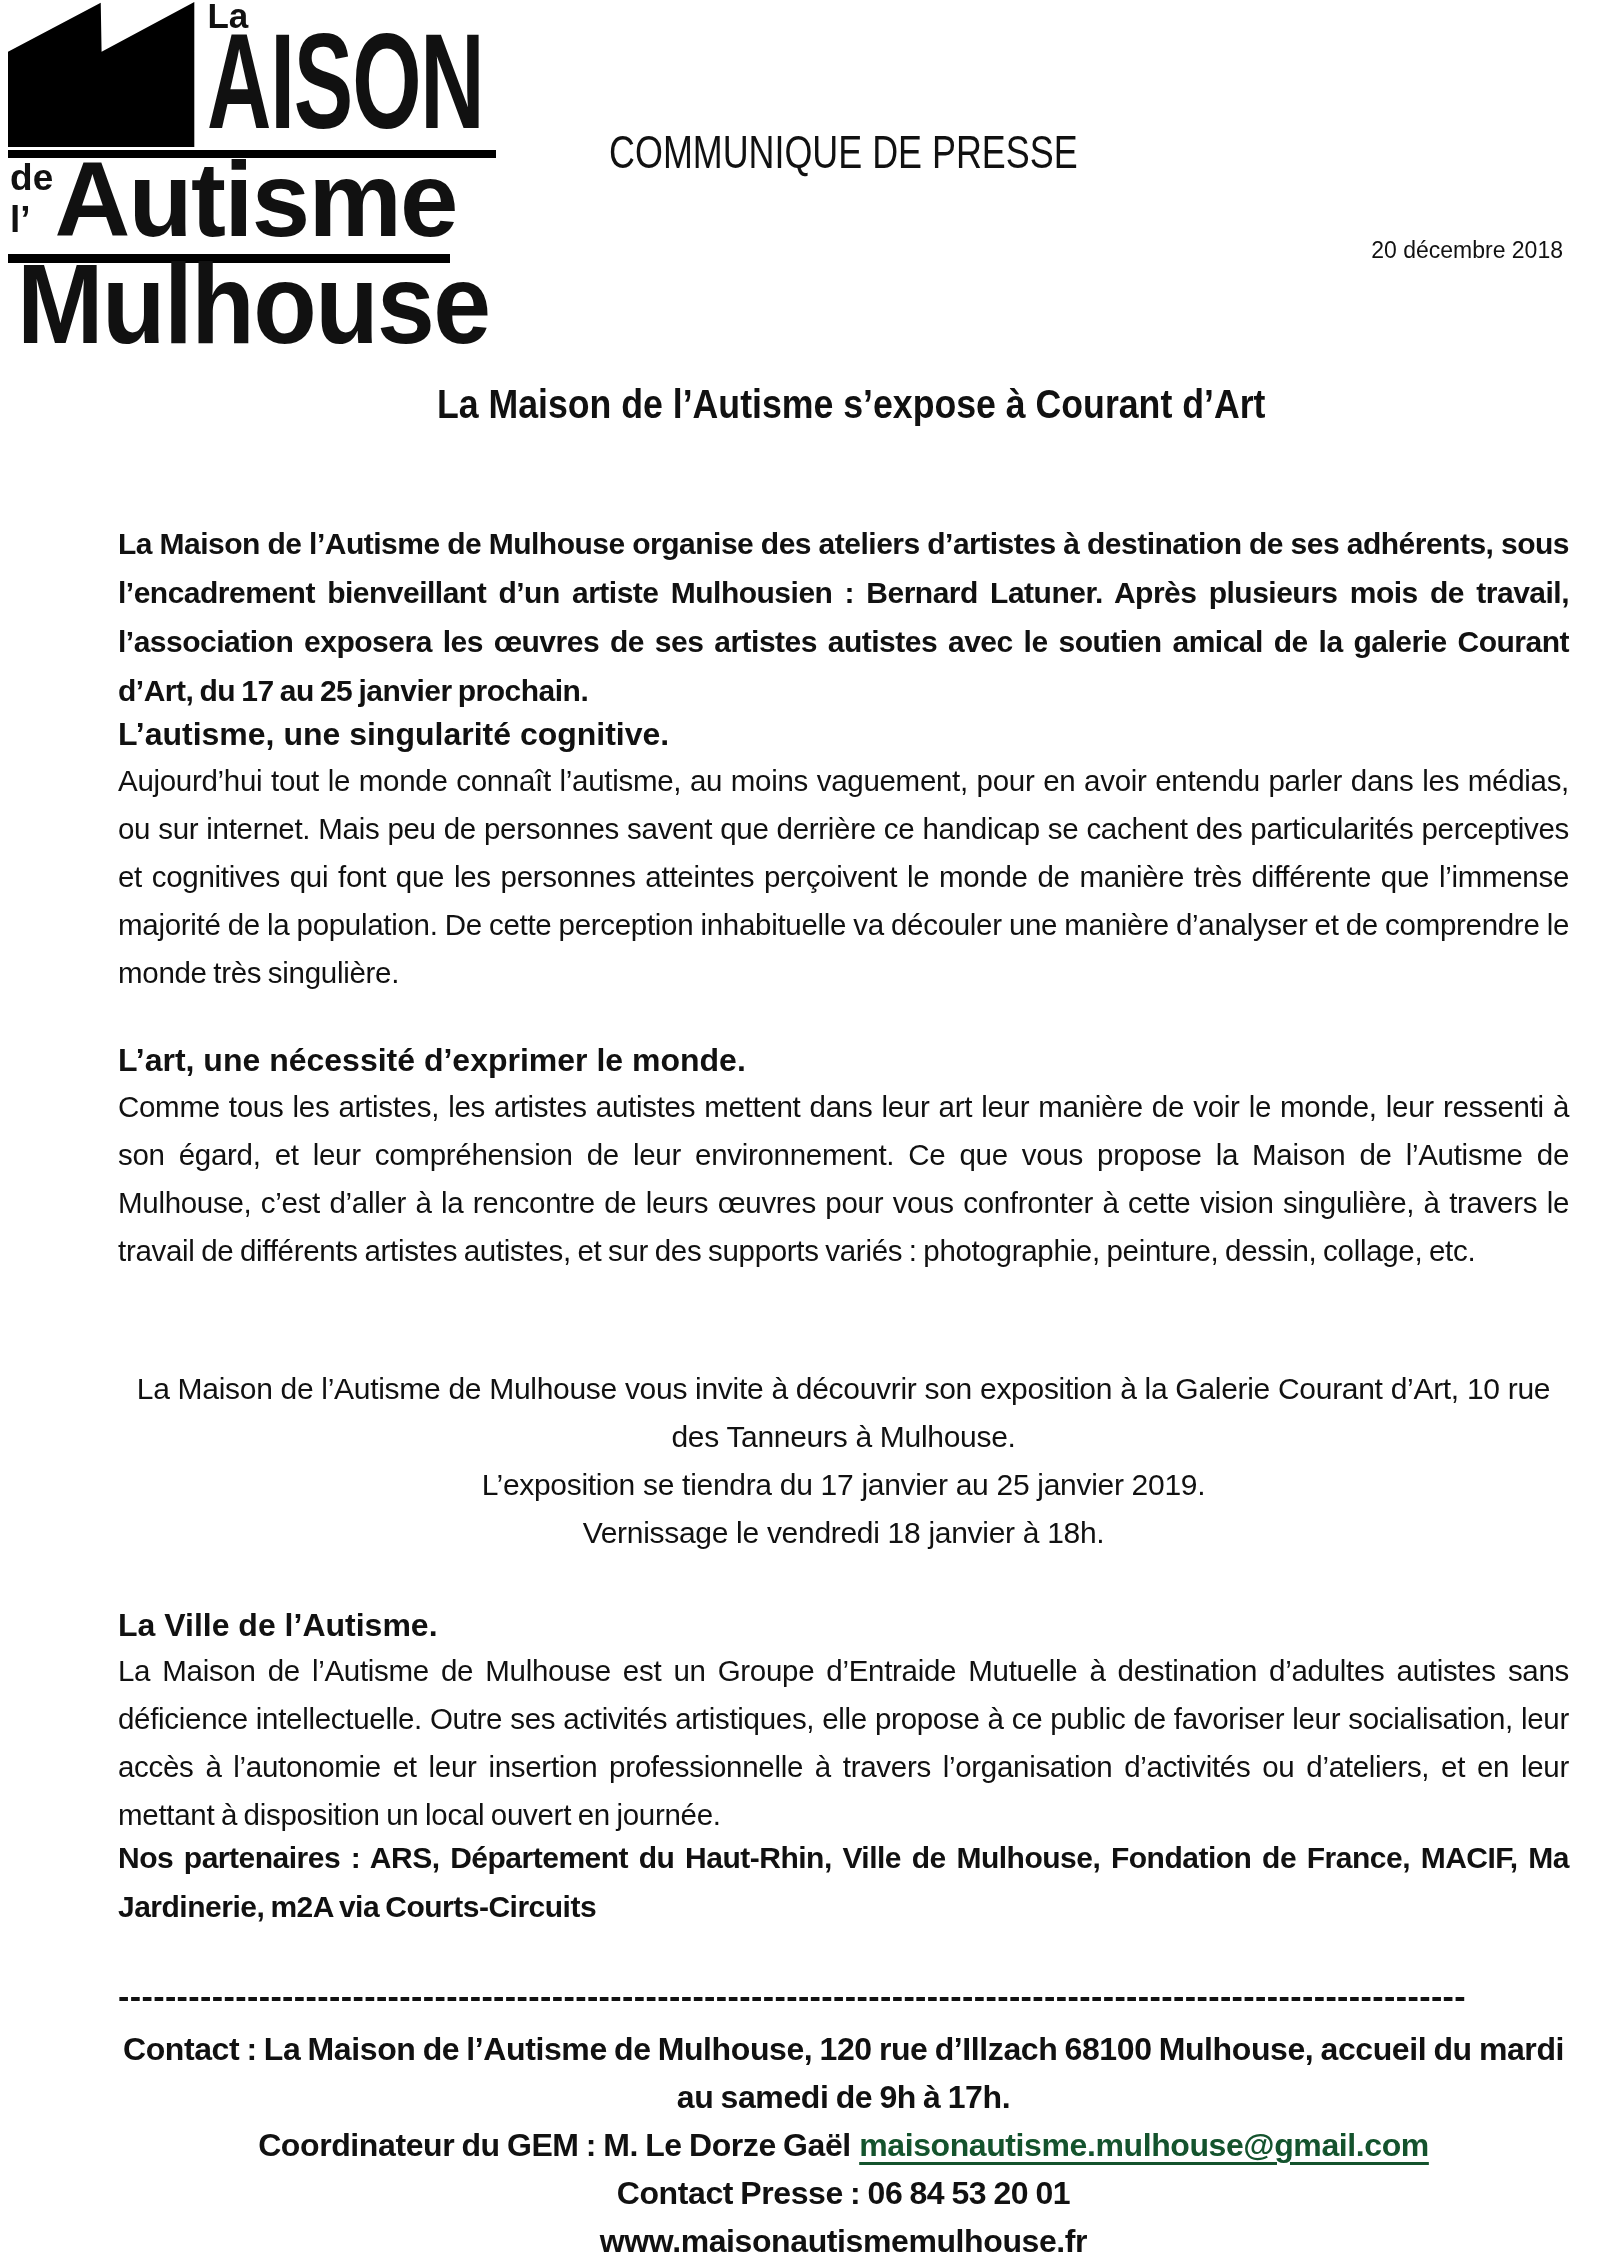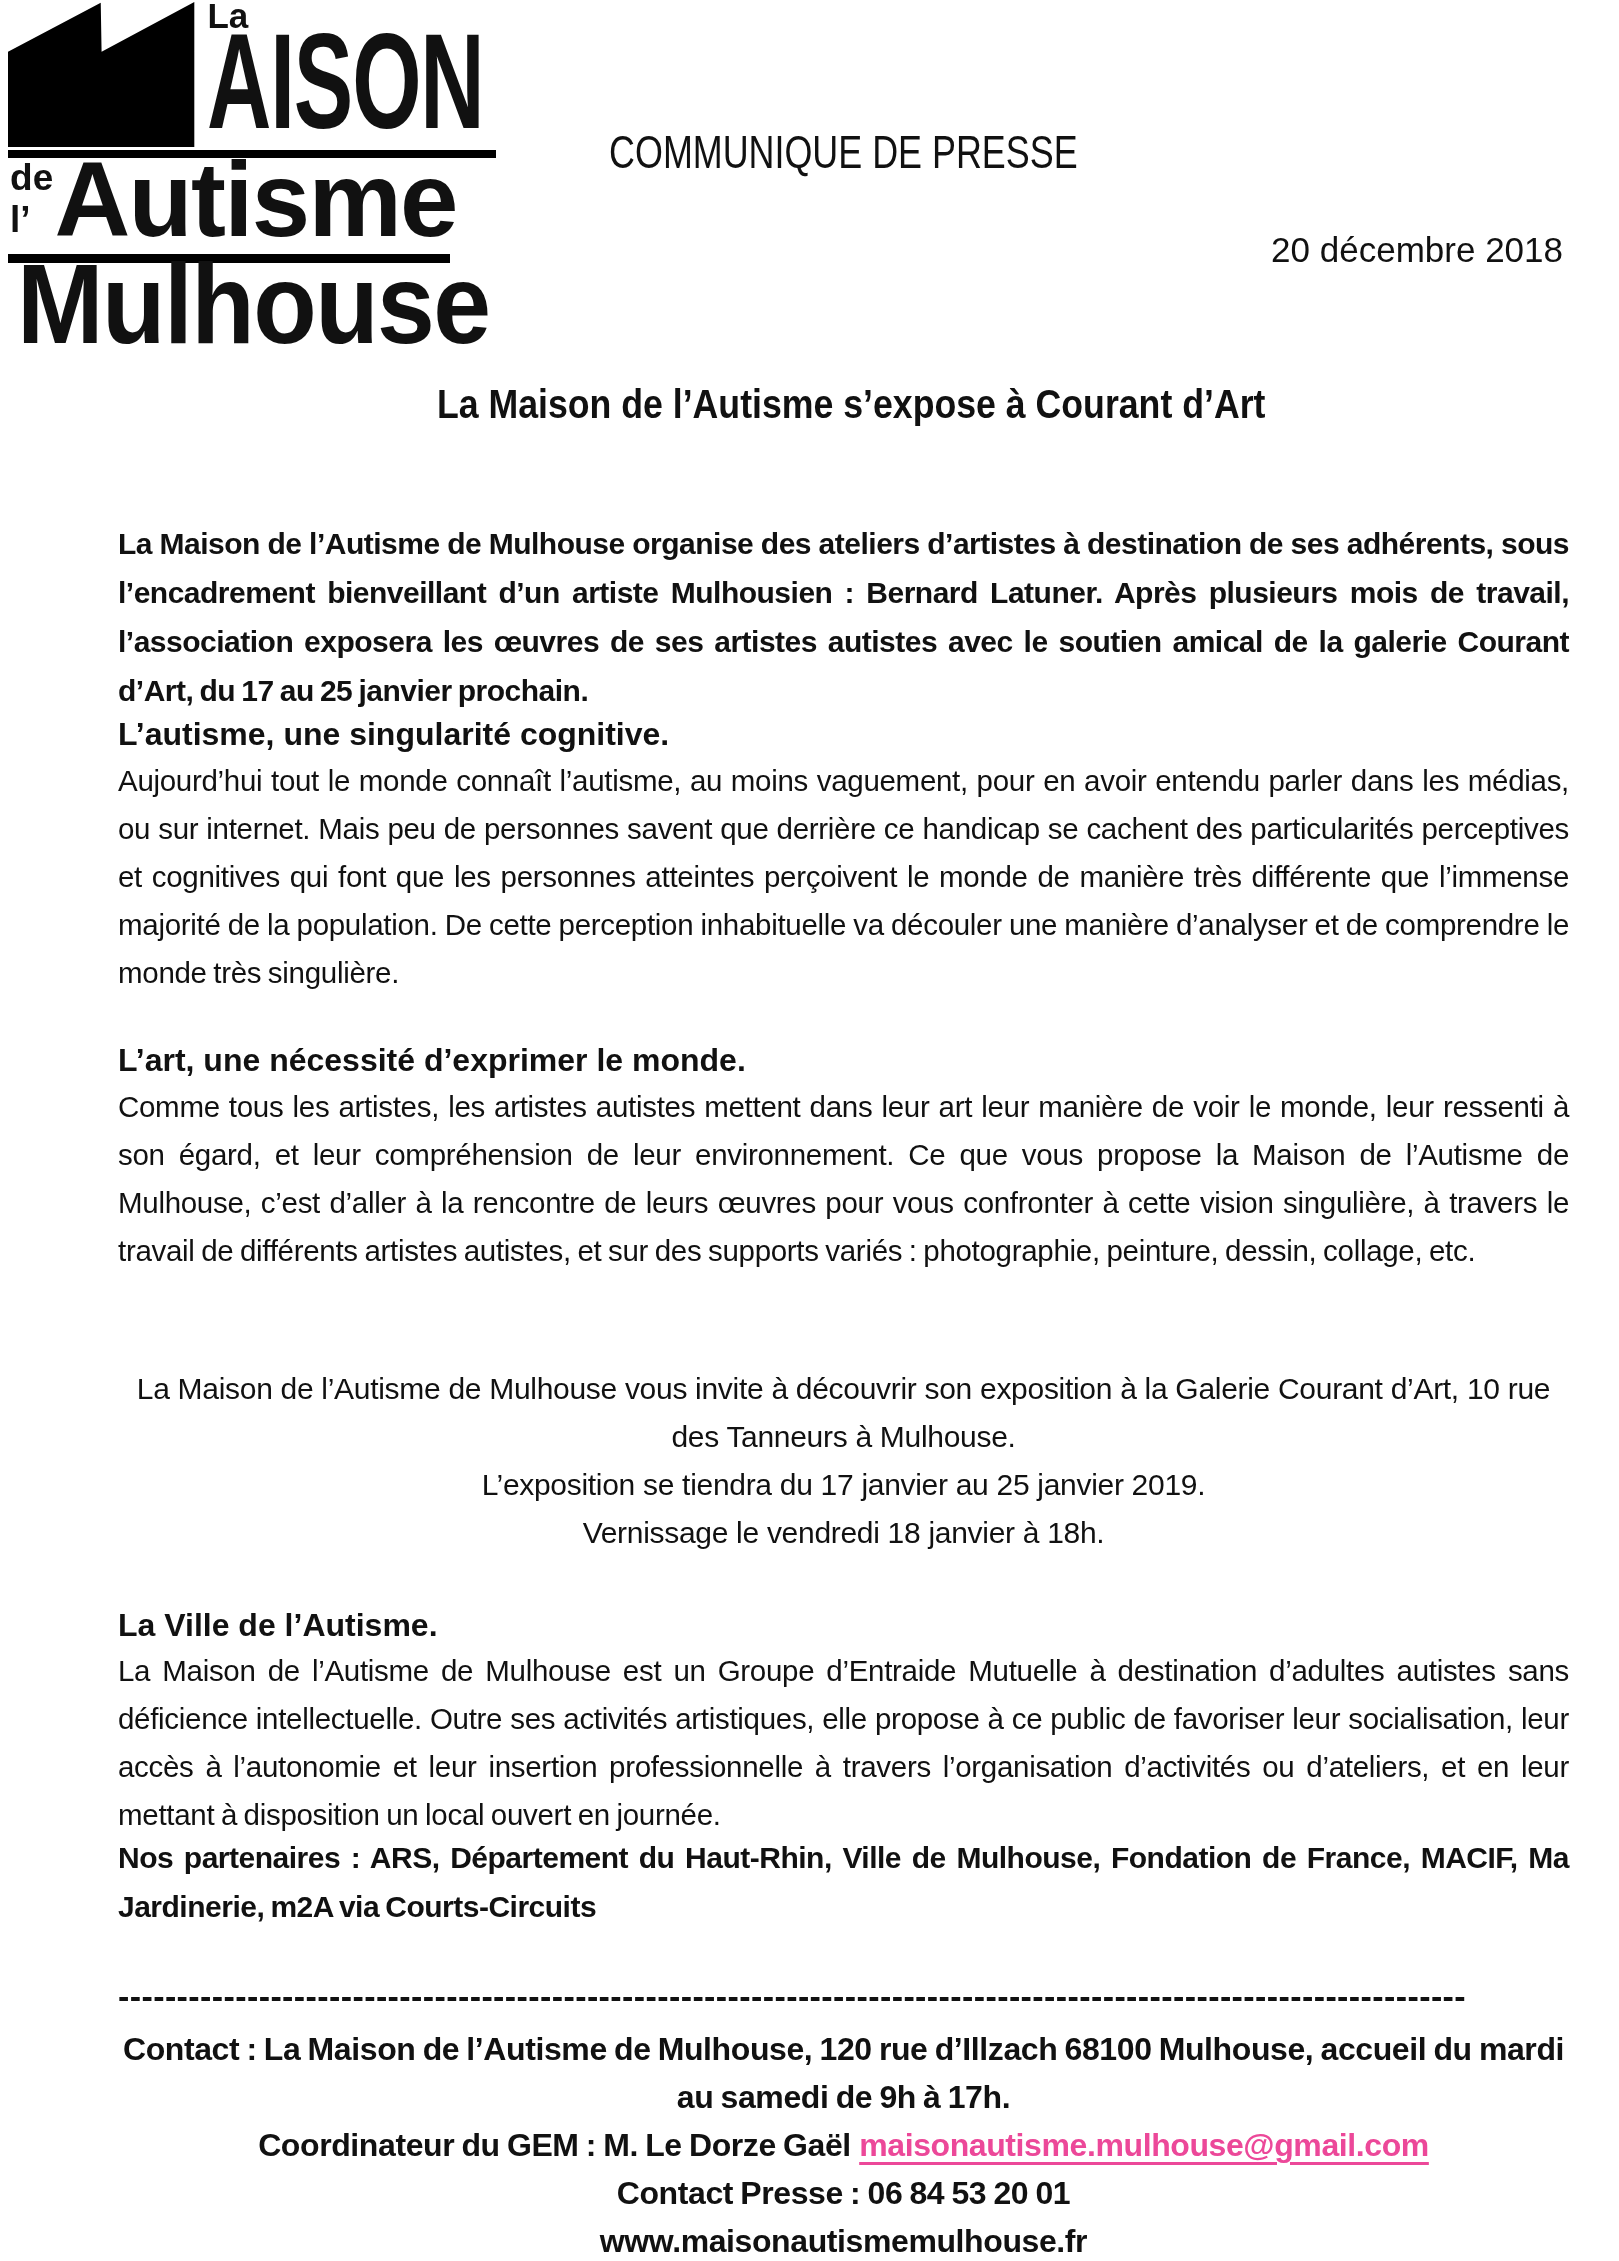--- a/index.html
+++ b/index.html
@@ -20,21 +20,21 @@
   .lg-de{left:1.7px;top:157px;font-size:37px;font-weight:700;line-height:37px;}
   .lg-l{left:1.7px;top:199px;font-size:37px;font-weight:700;line-height:37px;}
   .lg-autisme{left:46px;top:145px;font-size:105px;font-weight:700;line-height:105px;letter-spacing:-1.7px;}
   .lg-bar2{left:0;top:252px;width:442px;height:9.3px;background:#000;}
   .lg-mulhouse{left:8.4px;top:246px;font-size:113px;font-weight:700;line-height:113px;
                transform:scaleX(0.92);transform-origin:left top;letter-spacing:-1.7px;}
 
   
   .kicker{top:123px;font-size:46px;line-height:59px;text-align:center;}
   .kicker>span{display:inline-block;transform:scaleX(0.78);transform-origin:center;}
-  .date{top:229px;right:57px;font-size:35px;line-height:42px;text-align:right;}
+  .date{top:229px;right:57px;font-size:23px;line-height:42px;text-align:right;}
   .title{top:370px;font-size:41px;font-weight:700;line-height:52px;text-align:center;margin:8px;}
   .title>span{display:inline-block;transform:scaleX(0.87);transform-origin:center;}
 
   
   .boldpar{font-weight:700;font-size:30px;line-height:49px;text-align:justify;
            letter-spacing:-0.5px;word-spacing:-1.7px;margin:0;}
   .h2{font-weight:700;font-size:32px;line-height:48px;margin:0;}
   .bodypar{font-size:29.5px;line-height:48px;text-align:justify;
            letter-spacing:-0.3px;word-spacing:-1.3px;margin:0;}
   .intro{top:471px;margin-top:48px;}
@@ -43,21 +43,21 @@
   .invite{top:1365px;text-align:center;font-weight:400;font-size:30px;line-height:48px;
           letter-spacing:-0.3px;}
   .s3h{top:1601px;} .s3b{top:1647px;}
   .partners{top:1833px;}
 
   
   .dashes{top:1972px;left:118px;width:1350px;font-weight:700;font-size:34px;line-height:48px;
           letter-spacing:0.4px;white-space:nowrap;overflow:hidden;}
   .footer{top:2025px;text-align:center;font-weight:700;font-size:32px;line-height:48px;
           letter-spacing:-0.4px;word-spacing:-1.3px;}
-  .email-link{color:#ec4899;text-decoration-thickness:2.5px;
+  .email-link{color:#14532d;text-decoration-thickness:2.5px;
               text-underline-offset:5.9px;margin-left:8.4px;}
 </style>
 </head>
 <body>
 
 <div class="page">
 
   <div class="abs logo">
     <svg class="abs factory" width="188" height="145" viewBox="0 0 223 172">
       <polygon points="0,172 0,59 110,1 111,59 221,0 221,172" fill="#000000"></polygon>

